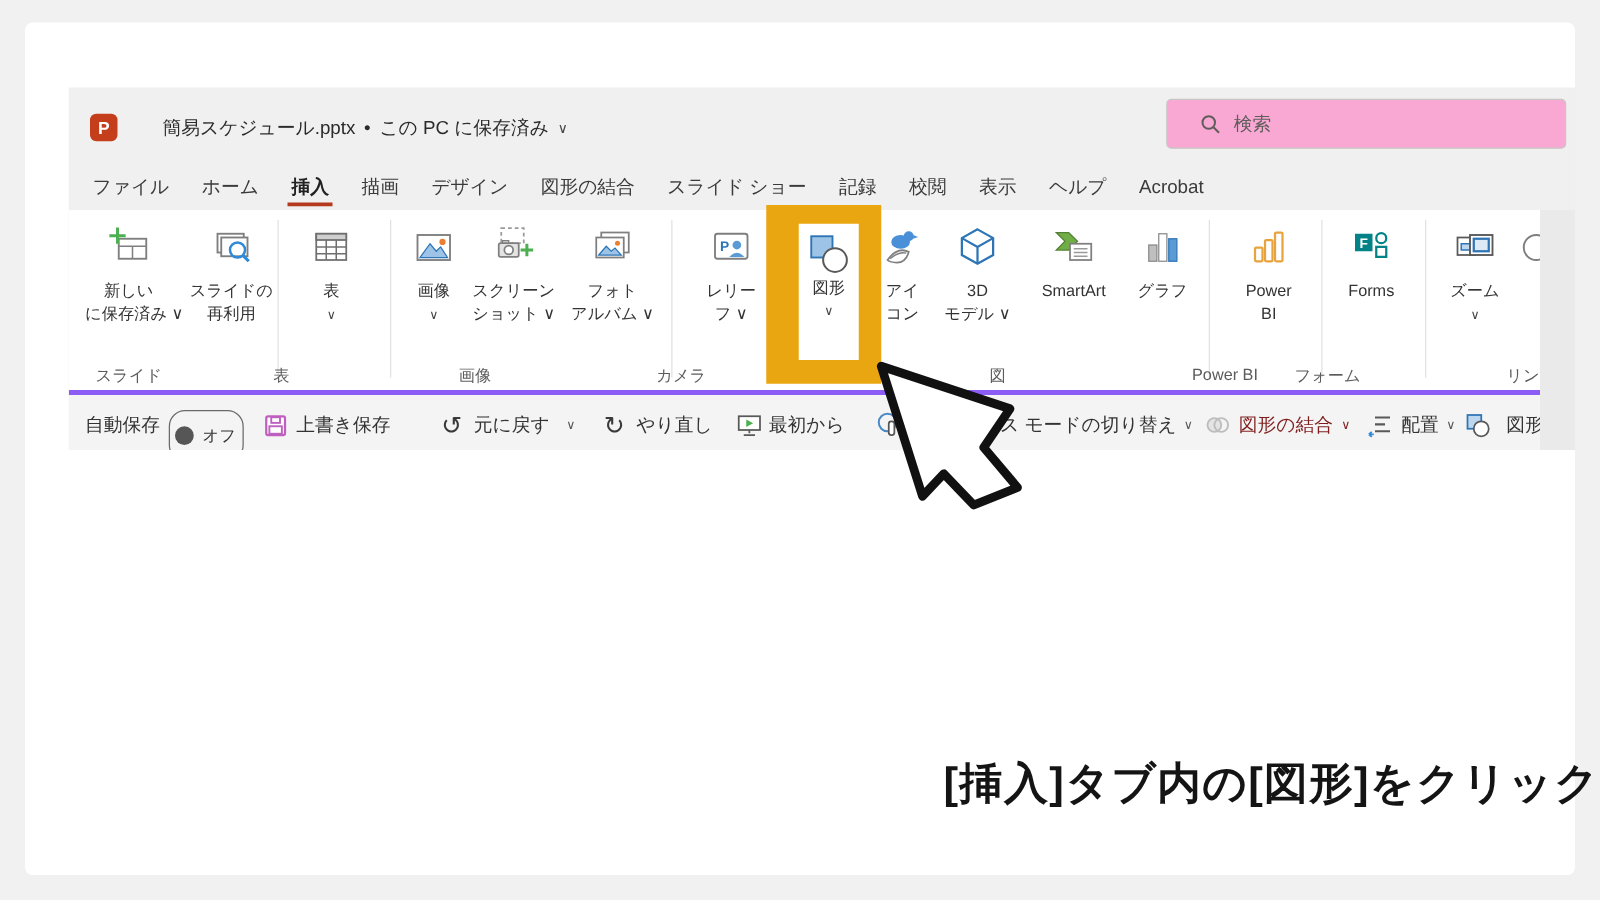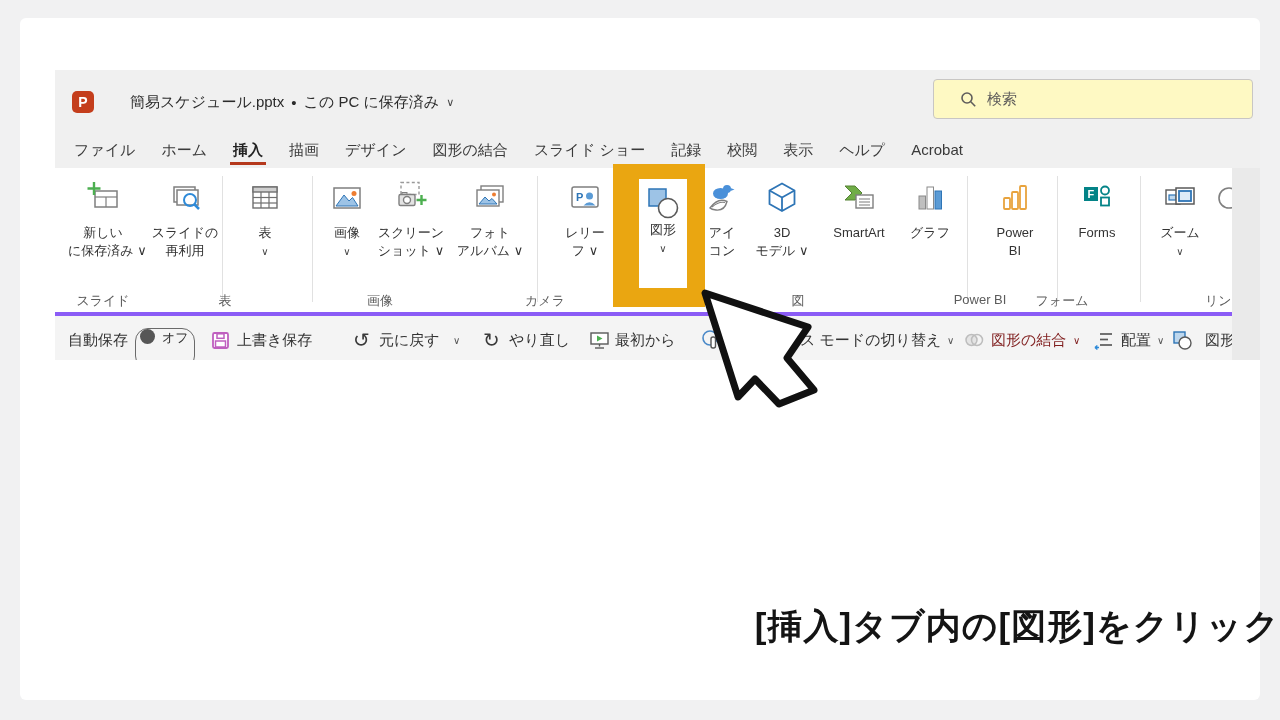--- a/index.html
+++ b/index.html
@@ -5,21 +5,21 @@
   html,body{margin:0;padding:0;}
   body{font-family:"Liberation Sans","DejaVu Sans",sans-serif;}
   .stage{position:relative;width:1280px;height:720px;background:#f1f1f2;overflow:hidden;}
   .card{position:absolute;left:20px;top:18px;width:1240px;height:682px;background:#ffffff;border-radius:6px;}
   
   .win{position:absolute;left:55px;top:70px;width:1205px;height:290px;background:#f0f0f0;overflow:hidden;font-size:15px;color:#2b2b2b;}
   .titlebar{position:absolute;left:0;top:0;width:100%;height:65px;}
   .ppticon{position:absolute;left:17px;top:21px;width:22px;height:22px;border-radius:5px;background:#c43e1c;color:#fff;font-weight:bold;font-size:14px;text-align:center;line-height:22px;}
   .fname{position:absolute;left:75px;top:0;height:65px;display:flex;align-items:center;gap:7px;white-space:nowrap;}
   .fname .chev{font-size:11px;color:#444;}
-  .search{position:absolute;left:878px;top:9px;width:320px;height:40px;background:#fef9c3;border:1px solid #c8c6c4;border-radius:4px;display:flex;align-items:center;gap:10px;padding-left:26px;box-sizing:border-box;color:#5f5d5b;}
+  .search{position:absolute;left:878px;top:9px;width:320px;height:40px;background:#f9a8d4;border:1px solid #c8c6c4;border-radius:4px;display:flex;align-items:center;gap:10px;padding-left:26px;box-sizing:border-box;color:#5f5d5b;}
   
   .tabs{position:absolute;left:6px;top:65px;height:33px;display:flex;align-items:center;}
   .tab{padding:0 13px;height:33px;line-height:30px;color:#3a3a3a;white-space:nowrap;position:relative;}
   .tab.active{font-weight:bold;color:#222;}
   .tab.active::after{content:"";position:absolute;left:10px;right:10px;bottom:3px;height:3px;background:#b5391d;}
   
   .ribbon{position:absolute;left:0;top:98px;width:1177px;height:144px;background:#fff;}
   .sliver{position:absolute;left:1177px;top:98px;width:28px;height:192px;background:#eaeaea;z-index:6;}
   .rsep{position:absolute;top:8px;height:126px;width:1px;background:#e1e1e1;}
   .rbtn{position:absolute;top:12px;width:70px;text-align:center;cursor:default;}
@@ -28,21 +28,21 @@
   .rlabel .chevline{font-size:10px;color:#444;line-height:1.2;}
   .glabel{position:absolute;top:124px;width:90px;margin-left:-45px;text-align:center;font-size:13px;color:#5c5c5c;white-space:nowrap;}
   
   .hilite{position:absolute;left:558px;top:94px;width:92px;height:143px;background:#eaa611;z-index:5;}
   .hl-inner{position:absolute;left:26px;top:15px;width:48px;height:109px;background:#fff;text-align:center;}
   .hl-inner .ric{height:42px;display:flex;align-items:flex-end;justify-content:center;}
   
   .qat{position:absolute;left:0;top:242px;width:1177px;height:48px;background:#f4f4f4;border-top:4px solid #8b5cf6;box-sizing:border-box;font-size:15px;color:#333;}
   .qi{position:absolute;top:0;height:48px;display:flex;align-items:center;white-space:nowrap;}
   .qchev{font-size:10px;color:#555;}
-  .toggle{position:absolute;left:80px;top:12px;width:60px;height:41px;border:1.5px solid #6a6a6a;border-radius:13px;display:flex;gap:7px;padding-left:4px;box-sizing:border-box;}
+  .toggle{position:absolute;left:80px;top:12px;width:60px;height:41px;border:1.5px solid #6a6a6a;border-radius:13px;display:flex;align-items:center;gap:7px;padding-left:4px;box-sizing:border-box;}
   .knob{width:15px;height:15px;border-radius:50%;background:#565656;}
   .toggle .tl{font-size:13px;color:#333;}
   .qglyph{font-size:20px;color:#3a3a3a;}
   .dis{color:#7f1d1d;}
   
   .caption{position:absolute;left:0;top:603px;width:1280px;text-align:right;font-size:35px;font-weight:800;color:#141414;letter-spacing:1px;}
   .cursor-svg{position:absolute;left:0;top:0;width:1280px;height:720px;pointer-events:none;z-index:20;}
 </style>
 </head>
 <body>

